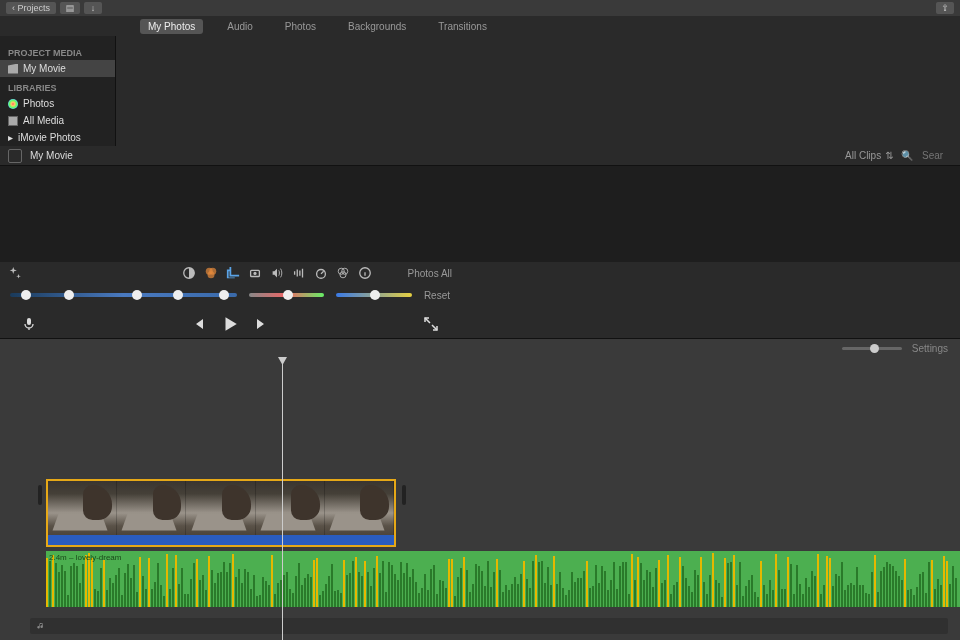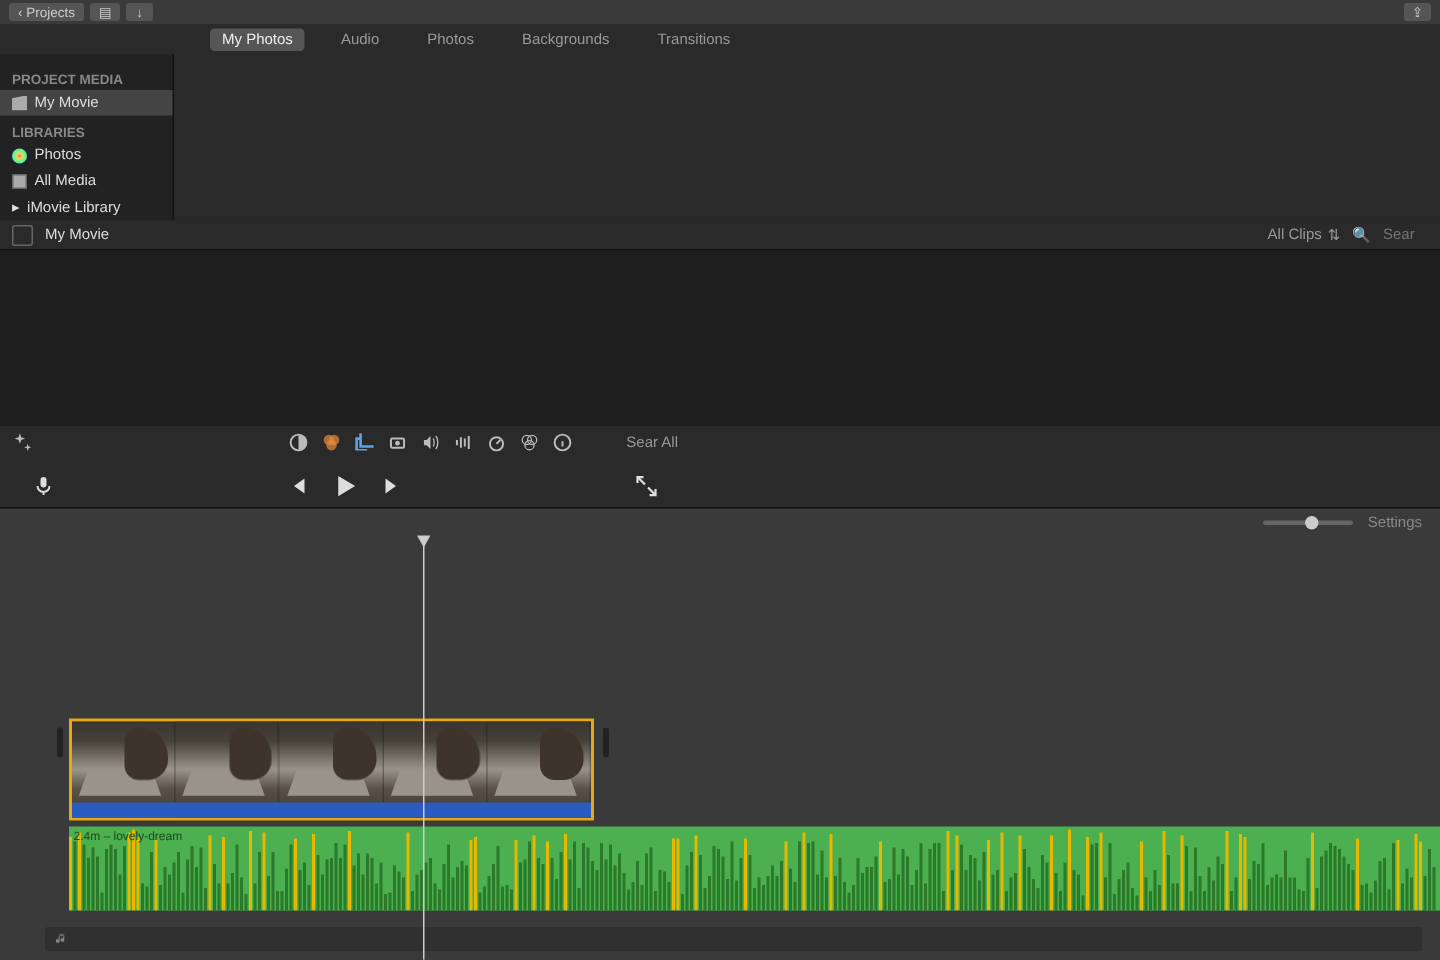--- a/index.html
+++ b/index.html
@@ -151,21 +151,21 @@
     <div class="sidebar-item">
       <span class="si-icon photos-ic"></span>
       <span>Photos</span>
     </div>
     <div class="sidebar-item">
       <span class="si-icon calendar-ic"></span>
       <span>All Media</span>
     </div>
     <div class="sidebar-item">
       <span>▸</span>
-      <span>iMovie Library</span>
+      <span>iMovie Photos</span>
     </div>
   </div>
 
   <div class="browser">
     <div class="browser-header">
       <div class="bh-icon"></div>
       <div class="bh-title">My Movie</div>
       <div class="bh-spacer"></div>
       <div class="bh-filter">
         <span>All Clips</span>
@@ -232,23 +232,39 @@
             <circle cx="8" cy="10" r="3.5" fill="none" stroke="#bbb"></circle>
           </svg>
         </div>
       <div class="vc-ic">
           <svg viewBox="0 0 16 16">
             <circle cx="8" cy="8" r="6" fill="none" stroke="#bbb" stroke-width="1.5"></circle>
             <path d="M8 5h.01M8 7v4" stroke="#bbb" stroke-width="1.5"></path>
           </svg>
         </div>
       <div style="width:20px"></div>
-      <div class="vc-reset">Sear All</div>
-    </div>
-
+      <div class="vc-reset">Photos All</div>
+    </div>
+
+    <div class="cc-sliders">
+      <div class="cc-slider main">
+        <div class="cc-handle" style="left:5%"></div>
+        <div class="cc-handle" style="left:24%"></div>
+        <div class="cc-handle" style="left:54%"></div>
+        <div class="cc-handle" style="left:72%"></div>
+        <div class="cc-handle" style="left:92%"></div>
+      </div>
+      <div class="cc-slider sat">
+        <div class="cc-handle" style="left:45%"></div>
+      </div>
+      <div class="cc-slider temp">
+        <div class="cc-handle" style="left:45%"></div>
+      </div>
+      <div class="cc-reset">Reset</div>
+    </div>
 
     <div class="viewer-canvas">
       <div class="viewer-image">
         <div class="vi-cup-inner"></div>
         <div class="vi-laptop-base"></div>
         <div class="vi-keyboard"></div>
         <div class="vi-hand-left"></div>
         <div class="vi-hand-right"></div>
         <div class="vi-overlay"></div>
       </div>

